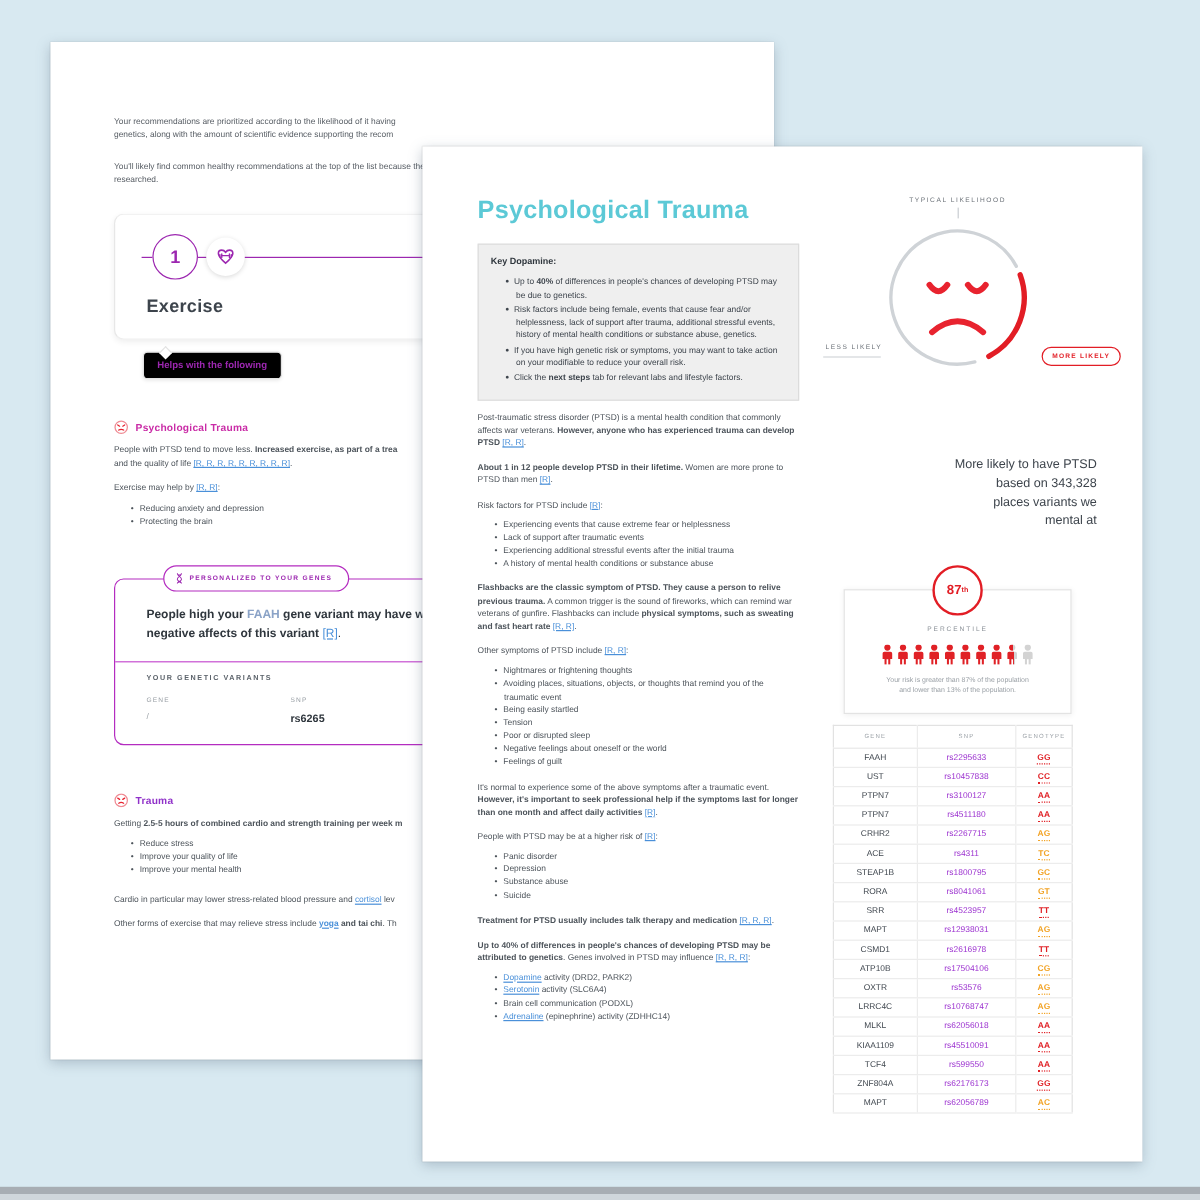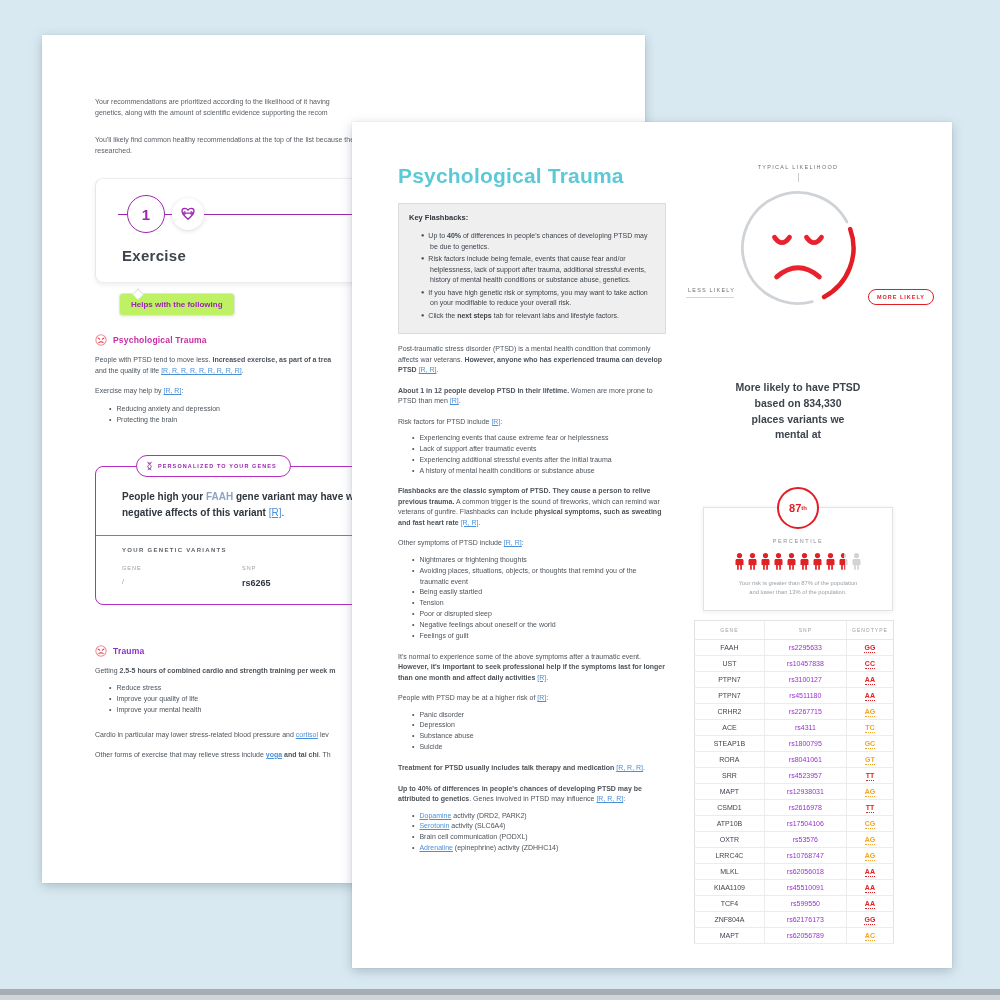--- a/index.html
+++ b/index.html
@@ -21,21 +21,21 @@
   .p1-para{font-size:7px;line-height:1.55;color:#575d64;margin:16px 0 0;width:560px}
   .ex-card{position:relative;margin-top:22px;width:545px;border:1px solid #eee;border-left:1px solid #e7e7e7;
            border-radius:8px;box-shadow:0 2px 5px rgba(0,0,0,.07);padding:16px 0 18px 22px;background:#fff}
   .num-row{display:flex;align-items:center}
   .num-line{height:1px;background:#9c27b0}
   .num-circle{width:36px;height:36px;border:1.5px solid #9c27b0;border-radius:50%;display:flex;align-items:center;justify-content:center;
               color:#9c27b0;font-size:15px;font-weight:bold;flex:0 0 auto}
   .icon-circle{width:32px;height:32px;border-radius:50%;background:#fff;box-shadow:0 1px 4px rgba(0,0,0,.15);
                display:flex;align-items:center;justify-content:center;flex:0 0 auto}
   .ex-title{margin:14px 0 0 4px;font-size:15px;font-weight:bold;color:#3d444c;letter-spacing:.3px}
-  .helps-pill{position:relative;display:inline-block;margin:10px 0 0 24px;padding:6px 11px;background:#bef264;
+  .helps-pill{position:relative;display:inline-block;margin:10px 0 16px 24px;padding:6px 11px;background:#000000;
               border:1px solid #e3e3e3;border-radius:4px;box-shadow:0 1px 3px rgba(0,0,0,.08);
               color:#9c27b0;font-weight:bold;font-size:8px}
   .helps-pill::before{content:"";position:absolute;top:-4px;left:14px;width:7px;height:7px;background:#fff;
               border-left:1px solid #e3e3e3;border-top:1px solid #e3e3e3;transform:rotate(45deg)}
   .sec-head{display:flex;align-items:center;gap:6px;margin-top:18px}
   .sec-head .lbl{font-size:8.5px;font-weight:bold;letter-spacing:.2px}
   .lbl-trauma{color:#c92ba6}
   .lbl-stress{color:#9031c9}
   .p1-body{font-size:7px;line-height:1.55;color:#4d545b;margin:9px 0 0;width:560px}
   ul.dots{list-style:none;margin:7px 0 0;padding:0 0 0 14px;font-size:7px;line-height:1.55;color:#4d545b;width:540px}
@@ -76,23 +76,23 @@
   .col-left ul.dots{width:254px;margin-top:6px}
 
   .gauge-wrap{position:relative;height:206px}
   .g-top-label{text-align:center;font-size:5.5px;letter-spacing:1.3px;color:#6b7178}
   .g-tick{width:1px;height:9px;background:#c9cdd1;margin:3px auto 0}
   .gauge-svg{display:block;margin:2px auto 0}
   .g-less{position:absolute;left:6px;top:123px;font-size:5.5px;letter-spacing:1.2px;color:#6b7178}
   .g-less-line{position:absolute;left:4px;top:133px;width:48px;height:1px;background:#d2d6da}
   .g-more{position:absolute;right:-20px;top:125px;border:1px solid #e21d25;border-radius:10px;background:#fff;
           padding:4px 8px;font-size:5.5px;letter-spacing:1px;color:#e21d25;font-weight:bold}
-  .gauge-caption{margin-top:10px;text-align:center;font-size:10.5px;font-weight:bold;color:#3d444c;line-height:1.5}
-
-  .pct-card{position:relative;margin:64px auto 0;width:176px;background:#fff;border:1px solid #e3e3e3;
+  .gauge-caption{margin-top:10px;text-align:right;font-size:10.5px;font-weight:normal;color:#3d444c;line-height:1.5}
+
+  .pct-card{position:relative;margin:48px auto 0;width:176px;background:#fff;border:1px solid #e3e3e3;
             box-shadow:0 1px 5px rgba(0,0,0,.07);padding:27px 6px 13px;text-align:center}
   .pct-circle{position:absolute;top:-21px;left:50%;transform:translateX(-50%);width:38px;height:38px;background:#fff;
               border:2px solid #e21d25;border-radius:50%;display:flex;align-items:center;justify-content:center;
               color:#e21d25;font-size:11px;font-weight:bold}
   .pct-circle sup{font-size:6px}
   .pct-label{font-size:5.5px;letter-spacing:1.6px;color:#8a9097;margin-top:3px}
   .people{display:flex;justify-content:center;gap:2px;margin-top:9px}
   .person{width:11px;height:17px}
   .p-red{fill:#e02126}
   .p-gray{fill:#d3d3d3}
@@ -235,21 +235,21 @@
     </div>
   </div>
 </div>
 
 <div class="page" id="page2">
 
   <div class="col-left">
     <h2 class="p2-title">Psychological Trauma</h2>
 
     <div class="kt-box">
-      <div class="kt-label">Key Flashbacks:</div>
+      <div class="kt-label">Key Dopamine:</div>
       <ul class="kt-list">
 
       <li><span>Up to </span><span class="b">40%</span><span> of differences in people's chances of developing PTSD may be due to genetics.</span></li>
           <li><span>Risk factors include being female, events that cause fear and/or helplessness, lack of support after trauma, additional stressful events, history of mental health conditions or substance abuse, genetics.</span></li>
           <li><span>If you have high genetic risk or symptoms, you may want to take action on your modifiable to reduce your overall risk.</span></li>
           <li><span>Click the </span><span class="b">next steps</span><span> tab for relevant labs and lifestyle factors.</span></li>
         </ul>
     </div>
 
     <p class="p2-body"><span>Post-traumatic stress disorder (PTSD) is a mental health condition that commonly affects war veterans. </span><span class="b">However, anyone who has experienced trauma can develop PTSD </span><span class="ref">[R, R]</span><span>.</span></p>
@@ -304,21 +304,21 @@
         <g fill="none" stroke="#e8232f" stroke-width="4.6" stroke-linecap="round">
           <path d="M38,50 Q45,60 52,50"></path>
           <path d="M68,50 Q75,60 82,50"></path>
           <path d="M40,87 Q60,70 80,87"></path>
         </g>
       </svg>
       <span class="g-less">LESS LIKELY</span>
       <div class="g-less-line"></div>
       <span class="g-more">MORE LIKELY</span>
     </div>
-    <div class="gauge-caption"><span>More likely to have PTSD</span><br><span>based on 834,330</span><br><span>places variants we</span><br><span>mental at</span></div>
+    <div class="gauge-caption"><span>More likely to have PTSD</span><br><span>based on 343,328</span><br><span>places variants we</span><br><span>mental at</span></div>
 
     <div class="pct-card">
       <div class="pct-circle">
         <span>87</span>
           <sup>th</sup>
       </div>
       <div class="pct-label">PERCENTILE</div>
       <div class="people">
 
       <svg class="person p-red" viewBox="0 0 11 17">

